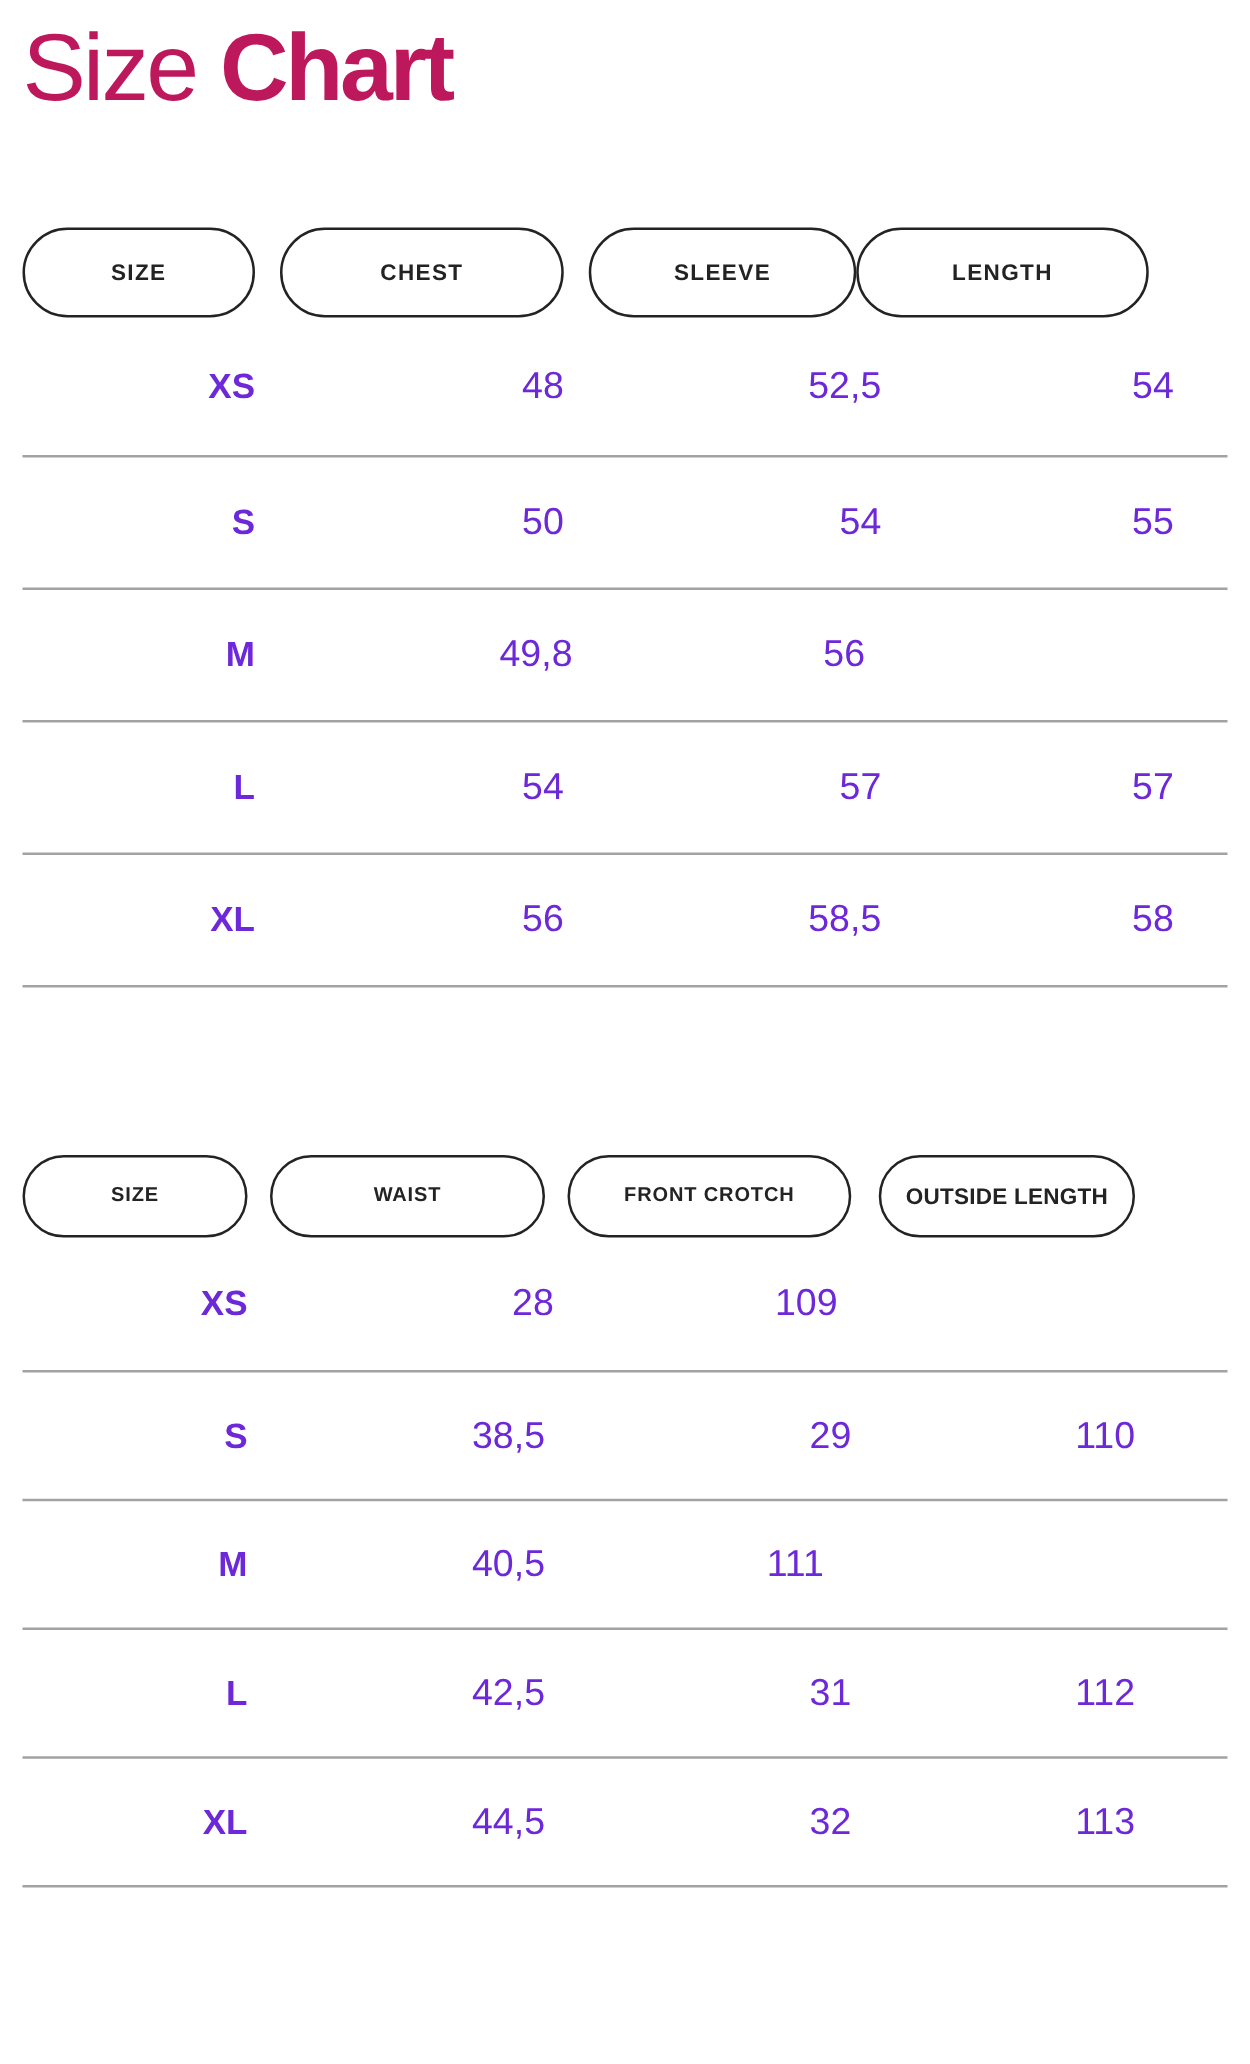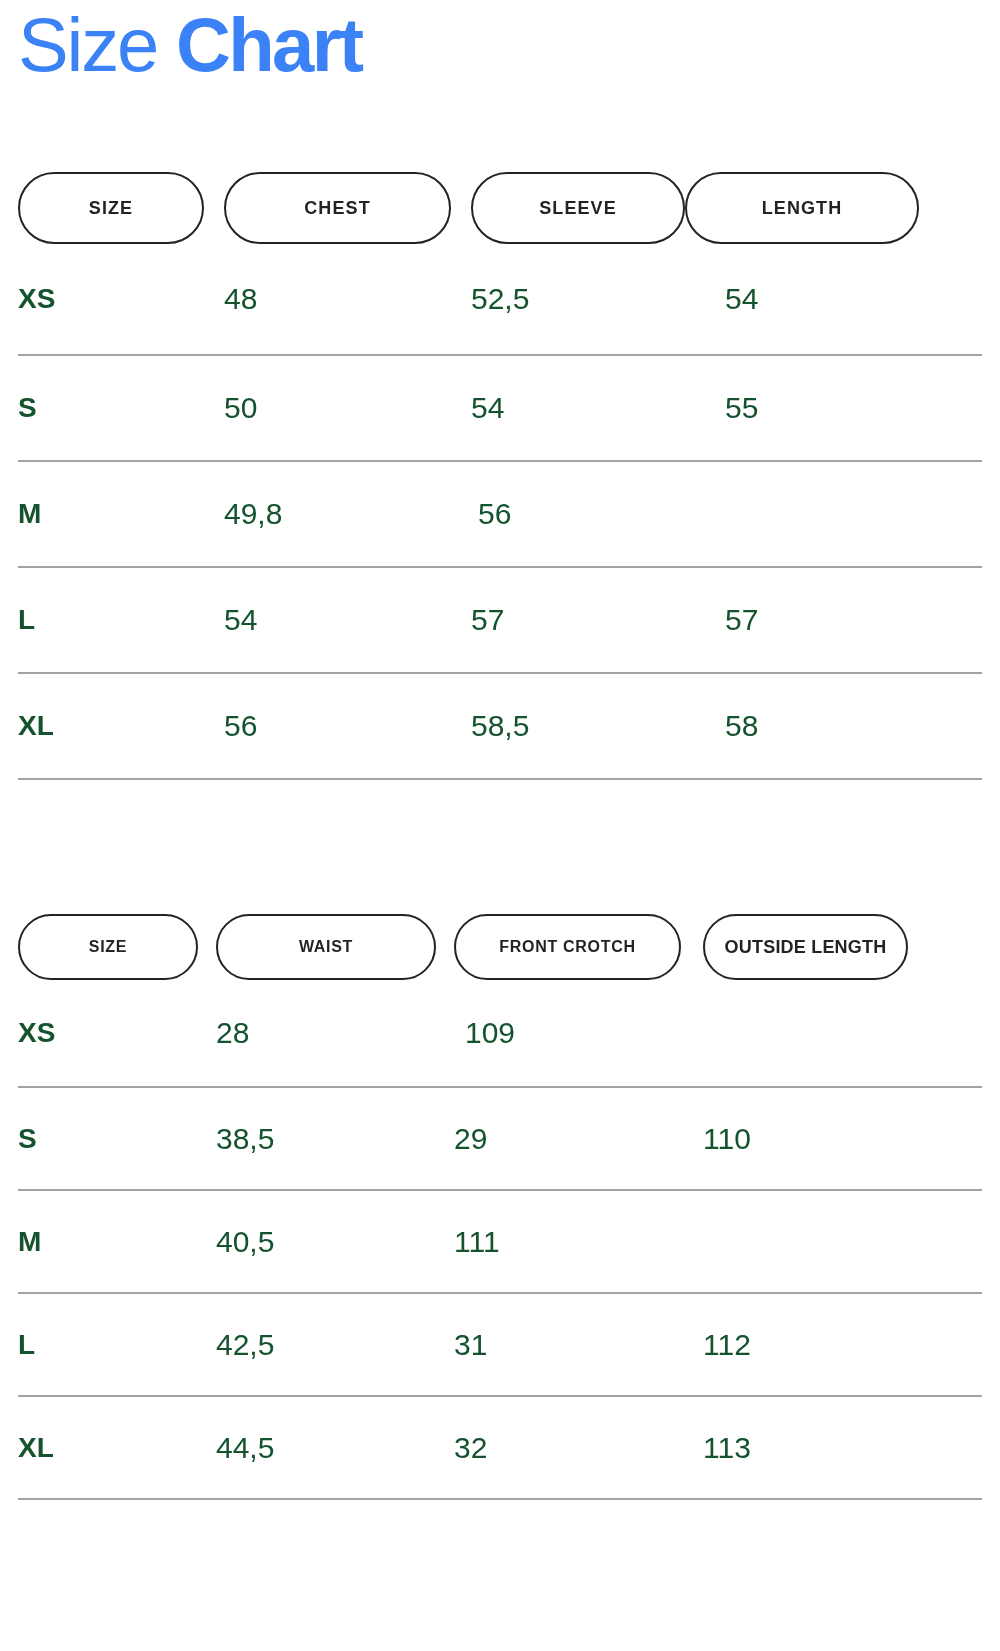--- a/index.html
+++ b/index.html
@@ -20,25 +20,25 @@
     position: relative;
     width: 1000px;
     height: 1651px;
     box-sizing: border-box;
     padding: 0 18px;
   }
 
   
   .title {
     margin: 0;
-    padding-top: 4px;
+    padding-top: 14px;
     font-size: 76px;
     line-height: 1.08;
     letter-spacing: -2.2px;
-    color: #3b82f6;
+    color: #be185d;
     font-weight: 400;
     white-space: nowrap;
   }
   .title .t-light { font-weight: 400; }
   .title .t-bold  { font-weight: 700; letter-spacing: -2.6px; }
 
   
   .table-block { width: 100%; }
   .table-1 { margin-top: 86px; }
   .table-2 { margin-top: 134px; }
@@ -92,23 +92,23 @@
     border-top: 2px solid #a2a2a2;
   }
   .data-row.first { border-top: none; }
 
   .table-1 .data-row { height: 104px; }
   .table-1 .data-row.first { height: 110px; }
   .table-2 .data-row { height: 101px; }
   .table-2 .data-row.first { height: 106px; }
 
   .cell {
-    text-align: left;
+    text-align: right;
     font-size: 30px;
-    color: #14532d;
+    color: #6d28d9;
     font-weight: 400;
     white-space: nowrap;
   }
   .cell.size-label {
     font-weight: 700;
     font-size: 28px;
   }
 
   .table-1 .cell.c0 { width: 186px; margin-right: 20px; }
   .table-1 .cell.c1 { width: 227px; margin-right: 20px; }

